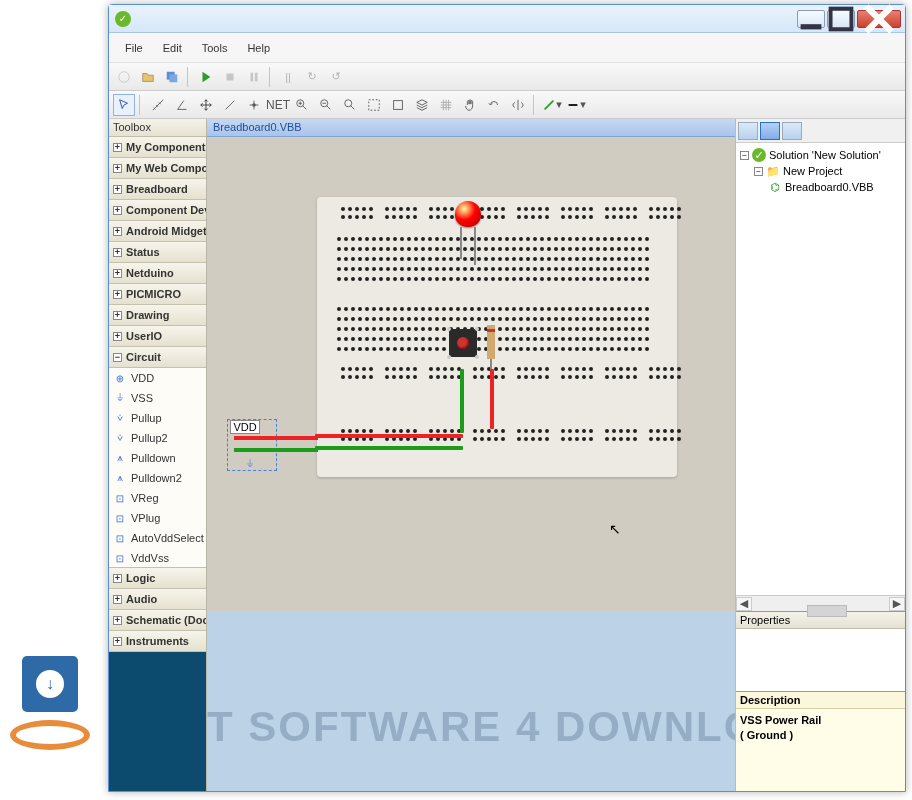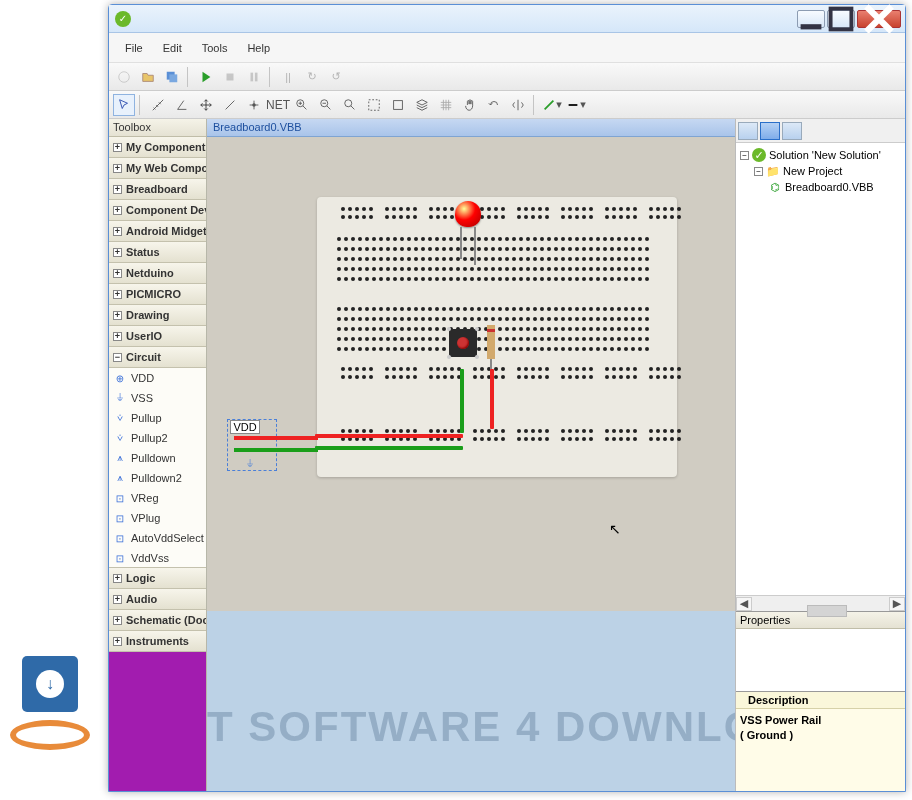--- a/index.html
+++ b/index.html
@@ -13,21 +13,21 @@
 .winbtn.close { background: linear-gradient(#e97f6f,#c8432f); border-color: #a33; width: 44px; }
 .winbtn.close svg { color:#fff; }
 .menubar { height: 30px; display: flex; align-items: center; padding: 0 8px; gap: 4px; background: #f6f6f6; border-bottom: 1px solid #e0e0e0; }
 .menubar .mitem { padding: 2px 8px; color: #333; cursor: default; }
 .toolbar { height: 28px; display: flex; align-items: center; padding: 0 4px; gap: 2px; background: linear-gradient(#f9f9f9,#e9e9e9); border-bottom: 1px solid #ccc; }
 .tb { width: 22px; height: 22px; display: flex; align-items: center; justify-content: center; border: 1px solid transparent; color: #555; }
 .tb.disabled { opacity: 0.4; }
 .tb svg{width:14px;height:14px;}
 .sep{width:4px;height:20px;border-left:1px solid #c4c4c4;margin:0 2px;}
 .body { flex: 1; display: flex; overflow: hidden; }
-.left { width: 98px; background:#a21caf; border-right:1px solid #b7b7a9; display:flex; flex-direction:column;}
+.left { width: 98px; background:#0c4a6e; border-right:1px solid #b7b7a9; display:flex; flex-direction:column;}
 .left .toolbox-label{height:18px;background:linear-gradient(#f5f3e8,#e5e2d3);border-bottom:1px solid #c0bda8;padding:2px 4px;color:#333;}
 .left .categories{flex:1;overflow-y:auto;overflow-x:hidden;display:flex;}
 .left .catlist{flex:1;}
 .cat{height:22px;background:linear-gradient(#f7f5eb,#e4e1d0);border:1px solid #c4c1ad;border-left:none;border-right:none;margin-top:-1px;display:flex;align-items:center;padding:0 4px;font-weight:bold;color:#333;cursor:default;white-space:nowrap;overflow:hidden;}
 .cat .exp{width:9px;height:9px;border:1px solid #888;background:#fff;margin-right:4px;display:flex;align-items:center;justify-content:center;font-size:9px;line-height:1;}
 .citem{height:20px;display:flex;align-items:center;padding:0 2px 0 4px;color:#333;background:#fdfcf7;white-space:nowrap;overflow:hidden;}
 .citem .cico{width:14px;height:14px;margin-right:4px;color:#3a6fd8;font-size:10px;display:flex;align-items:center;justify-content:center;}
 .center{flex:1;display:flex;flex-direction:column;background:#d4d0c8;position:relative;}
 .doctab{height:18px;background:linear-gradient(#c6d8f2,#a9c4ea);color:#1d4f9e;padding:2px 6px;border-bottom:1px solid #7fa4d2;font-size:11px;}
 .canvas{flex:1;background:#d0ccc2;position:relative;overflow:hidden;}
@@ -61,21 +61,21 @@
 .tnode{display:flex;align-items:center;gap:3px;padding:1px 0;white-space:nowrap;}
 .tnode .tex{width:9px;height:9px;border:1px solid #888;background:#fff;display:flex;align-items:center;justify-content:center;font-size:8px;}
 .tico{width:14px;height:14px;display:flex;align-items:center;justify-content:center;}
 .hscroll{height:16px;background:#efefef;border-top:1px solid #ccc;display:flex;align-items:center;}
 .hscroll .harrow{width:16px;height:14px;border:1px solid #ccc;background:#f6f6f6;display:flex;align-items:center;justify-content:center;color:#555;}
 .hscroll .htrack{flex:1;position:relative;}
 .hscroll .hthumb{position:absolute;left:40%;top:1px;height:12px;width:40px;background:#d4d4d4;border:1px solid #bbb;}
 .props{height:80px;border-top:1px solid #999;background:#fff;}
 .props .phead{background:linear-gradient(#f5f3e8,#e5e2d3);padding:2px 4px;border-bottom:1px solid #c0bda8;}
 .desc{height:100px;border-top:1px solid #999;background:#fffce8;}
-.desc .dhead{background:#faf7da;padding:2px 12px;font-weight:bold;border-bottom:1px solid #d6d1a8;}
+.desc .dhead{background:#faf7da;padding:2px 4px;font-weight:bold;border-bottom:1px solid #d6d1a8;}
 .desc .dbody{padding:4px;font-size:12px;line-height:1.4;font-weight:bold;}
 .statusbar{height:20px;background:linear-gradient(#f0efe6,#e3e1d3);border-top:1px solid #c0bda8;display:flex;align-items:center;padding:0 4px;gap:8px;}
 .statusbar .slabel{color:#333;}
 .statusbar .swell{width:60px;height:12px;border:1px inset #ccc;background:#fff;}
 .grip{margin-left:auto;color:#888;}
 .dl-badge{position:absolute;left:4px;top:656px;width:100px;height:100px;}
 .dl-badge .disc{position:absolute;bottom:6px;left:6px;width:80px;height:30px;border-radius:50%;border:6px solid #e88b3a;}
 .dl-badge .box{position:absolute;top:0;left:18px;width:56px;height:56px;background:#2f6aa8;border-radius:5px;display:flex;align-items:center;justify-content:center;}
 .dl-badge .box .circ{width:28px;height:28px;border-radius:50%;background:#fff;display:flex;align-items:center;justify-content:center;color:#2f6aa8;font-size:16px;}
 .cursor-arrow{position:absolute;left:402px;top:384px;font-size:14px;color:#000;}

